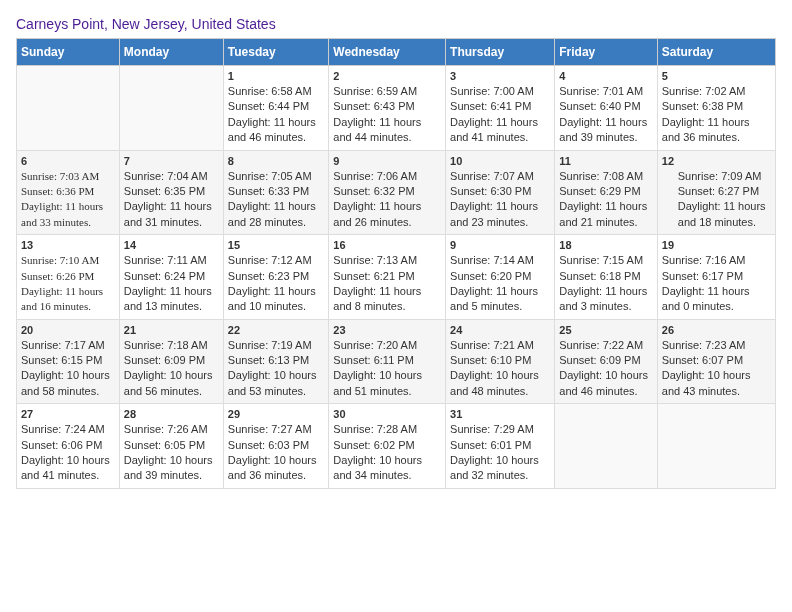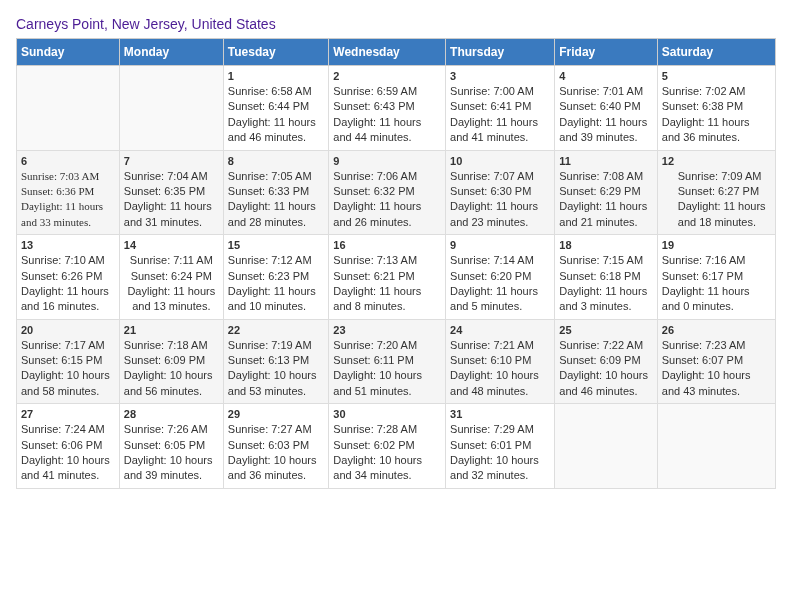--- a/index.html
+++ b/index.html
@@ -184,27 +184,27 @@
         <td>
           <span class="day-num">12</span>
           <div class="day-info" style="white-space: pre-line; margin-left: 16px;">Sunrise: 7:09 AM
 Sunset: 6:27 PM
 Daylight: 11 hours and 18 minutes.</div>
         </td>
       </tr>
       <tr>
         <td>
           <span class="day-num">13</span>
-          <div class="day-info" style="white-space: pre-line;">Sunrise: 7:10 AM
+          <div class="day-info" style="white-space: pre-line; font-family: Liberation Serif, serif;">Sunrise: 7:10 AM
 Sunset: 6:26 PM
 Daylight: 11 hours and 16 minutes.</div>
         </td>
         <td>
           <span class="day-num">14</span>
-          <div class="day-info" style="white-space: pre-line; text-align: center;">Sunrise: 7:11 AM
+          <div class="day-info" style="white-space: pre-line;">Sunrise: 7:11 AM
 Sunset: 6:24 PM
 Daylight: 11 hours and 13 minutes.</div>
         </td>
         <td>
           <span class="day-num">15</span>
           <div class="day-info" style="white-space: pre-line;">Sunrise: 7:12 AM
 Sunset: 6:23 PM
 Daylight: 11 hours and 10 minutes.</div>
         </td>
         <td>

